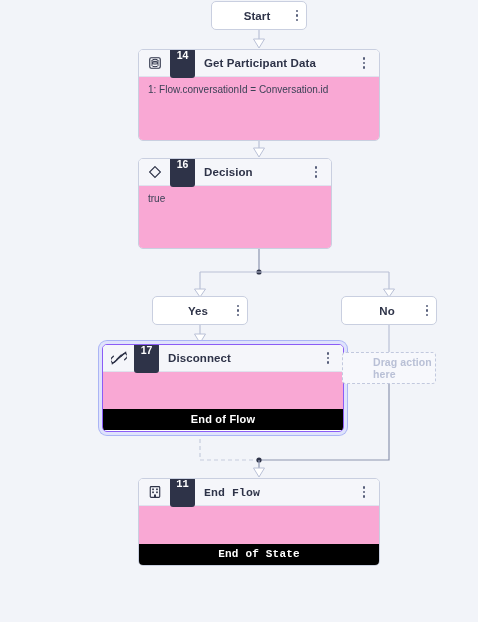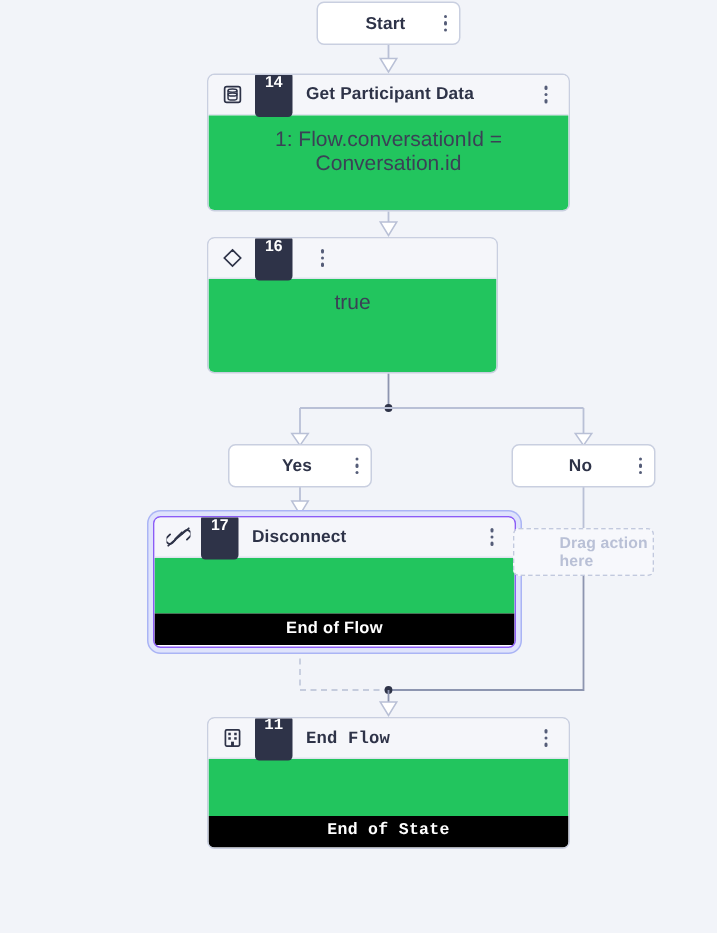--- a/index.html
+++ b/index.html
@@ -93,26 +93,25 @@
     font-size: 11.5px;
     font-weight: bold;
     color: #2e3348;
     letter-spacing: .1px;
     white-space: nowrap;
     overflow: hidden;
   }
 
   
   .node-body {
-    background: #22c55e;
-    font-size: 14px;
+    background: #f9a8d4;
+    font-size: 10px;
     color: #3b4156;
     padding: 7px 9px;
     box-sizing: border-box;
-    text-align: center;
   }
 
   
   .node-foot {
     background: #000000;
     color: #ffffff;
     font-size: 11px;
     font-weight: bold;
     text-align: center;
     line-height: 21px;
@@ -247,20 +246,21 @@
   </div>
 
   <div class="node" style="left:138px; top:158px; width:194px; height:91px;">
     <div class="node-head">
       <span class="node-icon">
         <svg class="ic" width="14" height="14" viewBox="0 0 16 16">
           <path d="M8 1.8 L14.2 8 L8 14.2 L1.8 8 Z" fill="none" stroke="#2e3348" stroke-width="1.3"></path>
         </svg>
       </span>
       <span class="badge">16</span>
+      <span class="node-title">Decision</span>
       <span class="kebab">
         <i></i>
           <i></i>
           <i></i>
       </span>
     </div>
     <div class="node-body" style="height:63px;">
       <span>true</span>
     </div>
   </div>

